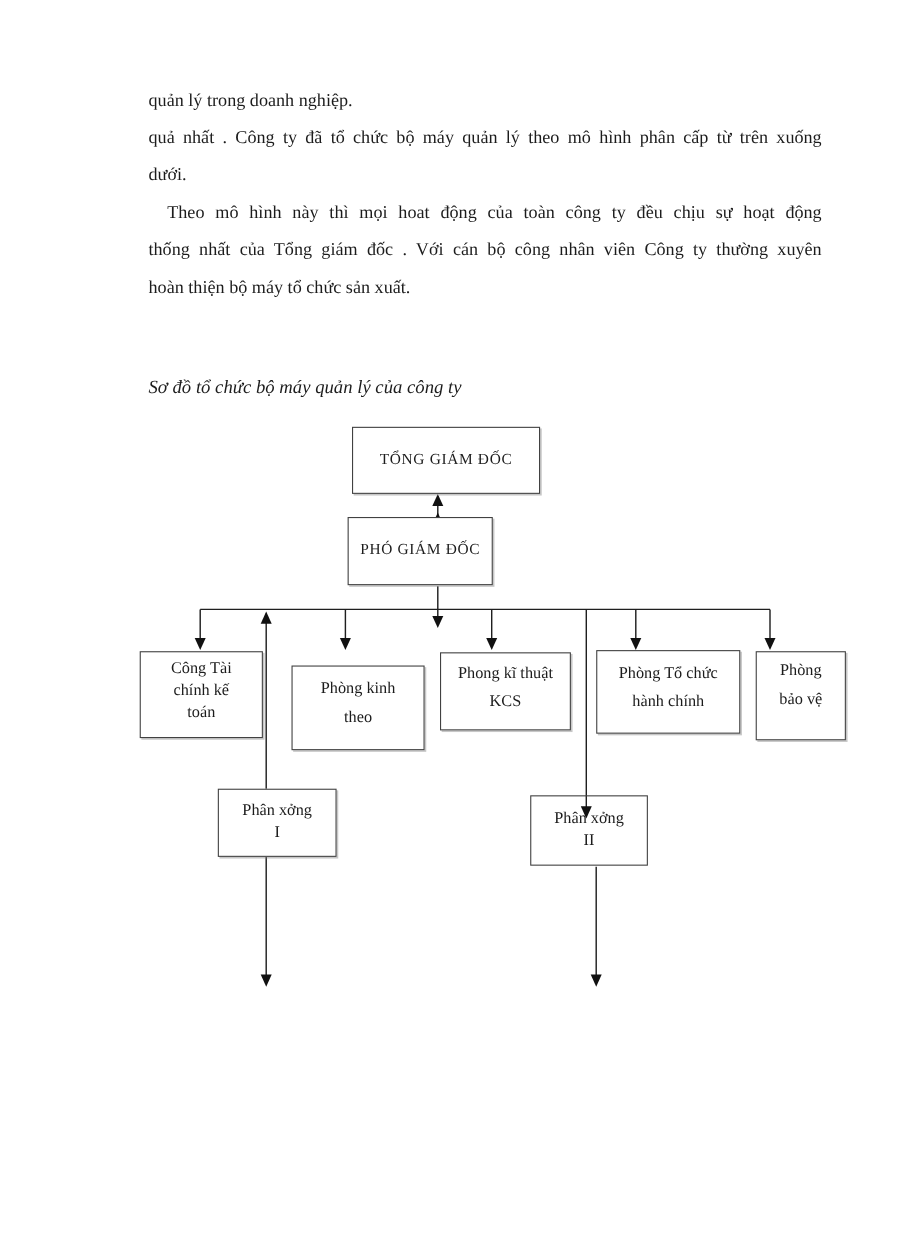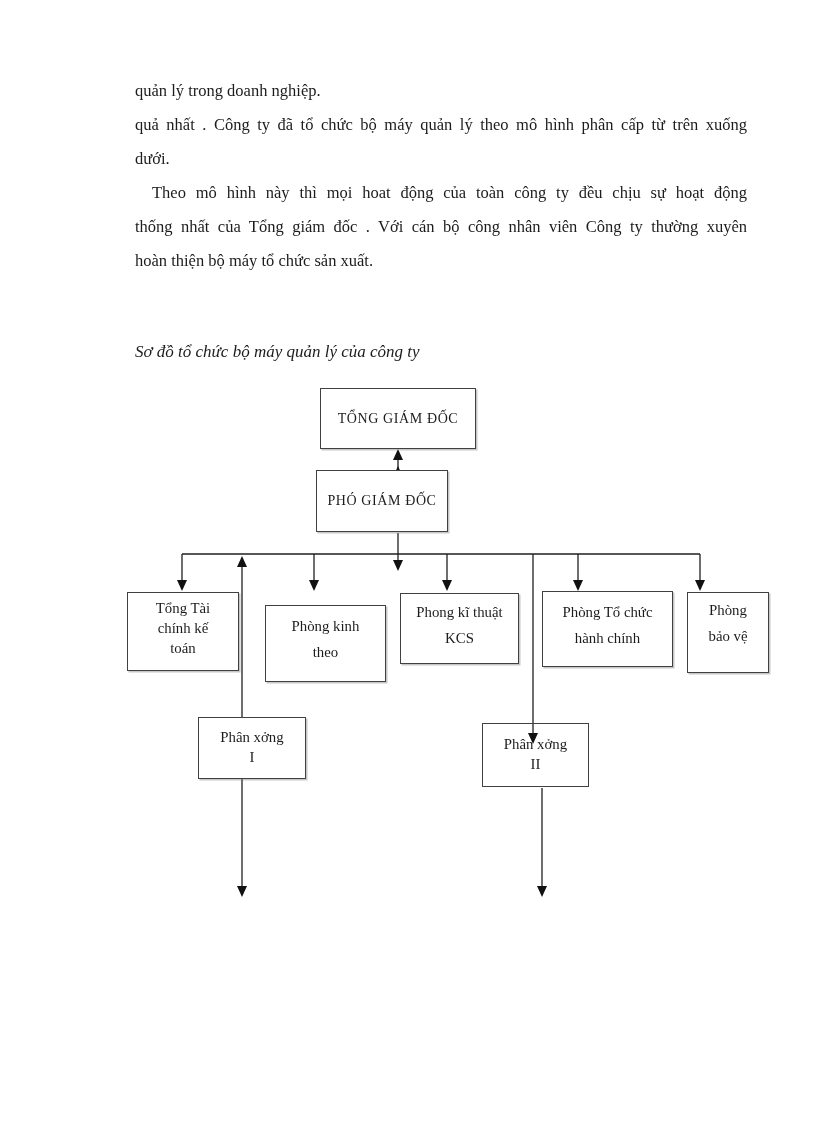--- a/index.html
+++ b/index.html
@@ -51,21 +51,21 @@
     background:#ffffff;
     text-align:center;
     color:var(--ink);
     box-shadow:1.5px 1.5px 0 rgba(130,130,130,.45);
   }
   .obox .bl{display:block;}
   .exec{
     font-size:14px;letter-spacing:.6px;
     display:flex;align-items:center;justify-content:center;
   }
-  .b-tong{left:320px;top:388px;width:156px;height:61px;}
+  .b-tong{left:320px;top:388px;width:171px;height:61px;}
   .b-pho{left:316px;top:470px;width:132px;height:62px;}
   .dept{font-size:14.8px;}
   .b-d1{left:127px;top:592px;width:112px;height:79px;padding-top:5px;}
   .b-d1 .bl{line-height:20px;}
   .b-d2{left:265px;top:592px;width:121px;height:77px;padding-top:7px;margin-top:13px;}
   .b-d2 .bl{line-height:26px;}
   .b-d3{left:400px;top:593px;width:119px;height:71px;padding-top:5px;}
   .b-d3 .bl{line-height:26px;}
   .b-d4{left:542px;top:591px;width:131px;height:76px;padding-top:7px;}
   .b-d4 .bl{line-height:26px;}
@@ -130,21 +130,21 @@
 
   <div class="obox exec b-tong">
     <span class="bl">TỔNG GIÁM ĐỐC</span>
   </div>
 
   <div class="obox exec b-pho">
     <span class="bl">PHÓ GIÁM ĐỐC</span>
   </div>
 
   <div class="obox dept b-d1">
-    <span class="bl">Tổng Tài</span>
+    <span class="bl">Công Tài</span>
     <span class="bl">chính  kế</span>
     <span class="bl">toán</span>
   </div>
 
   <div class="obox dept b-d2">
     <span class="bl">Phòng kinh</span>
     <span class="bl">theo</span>
   </div>
 
   <div class="obox dept b-d3">

